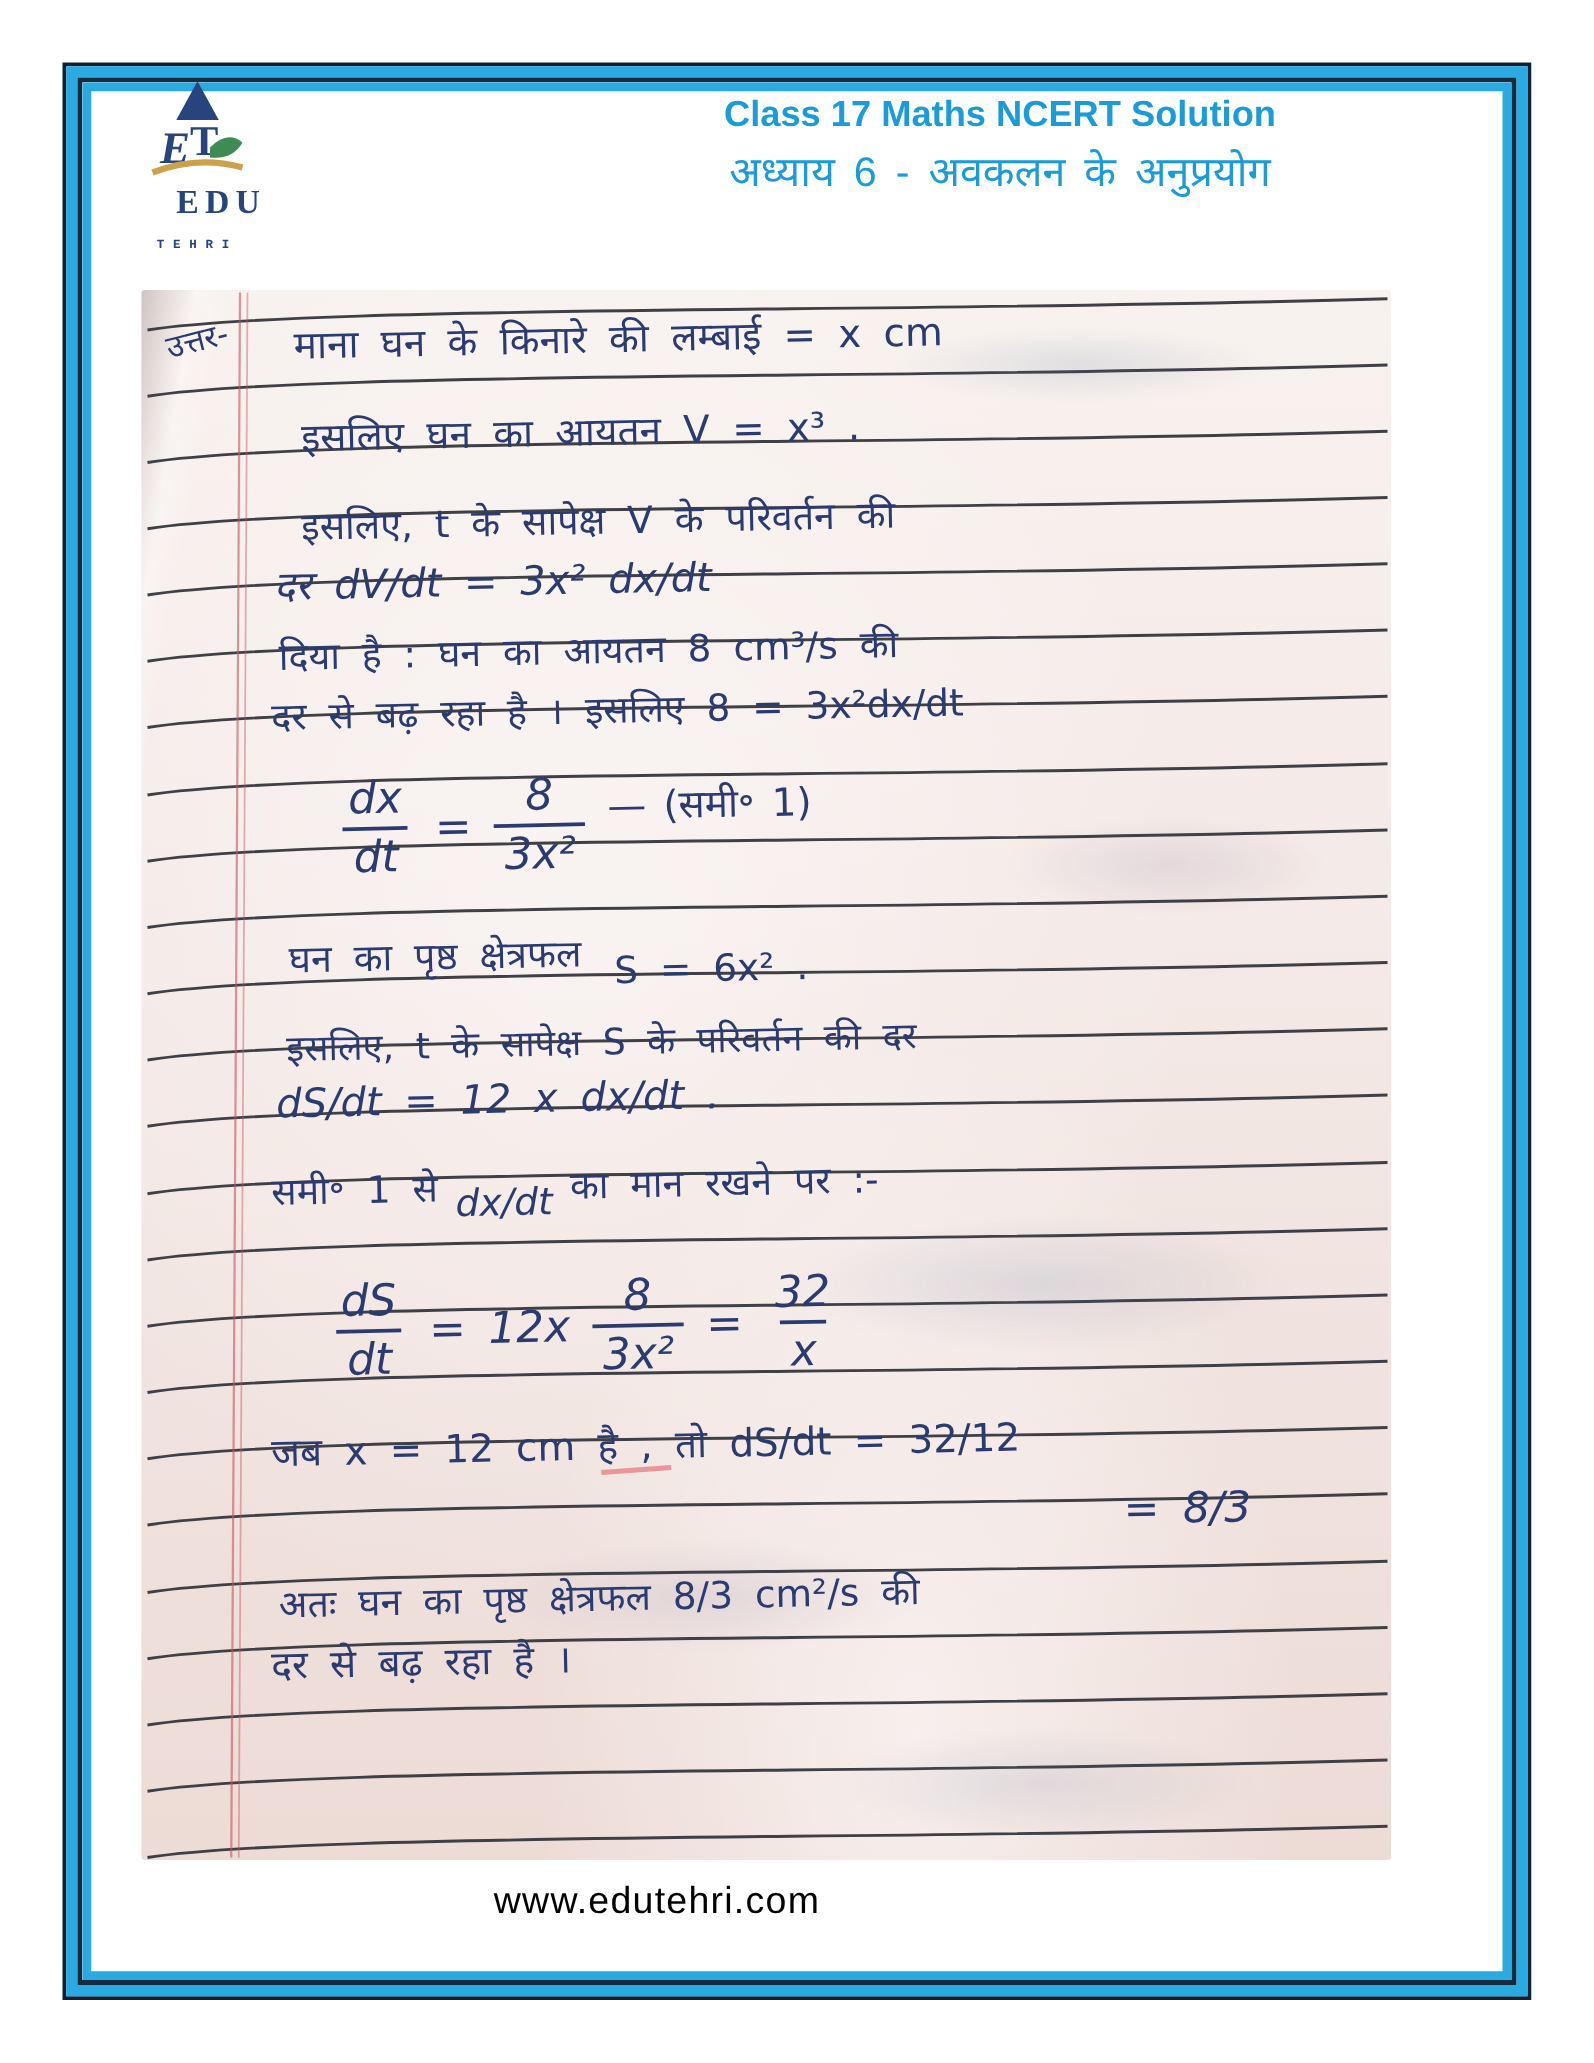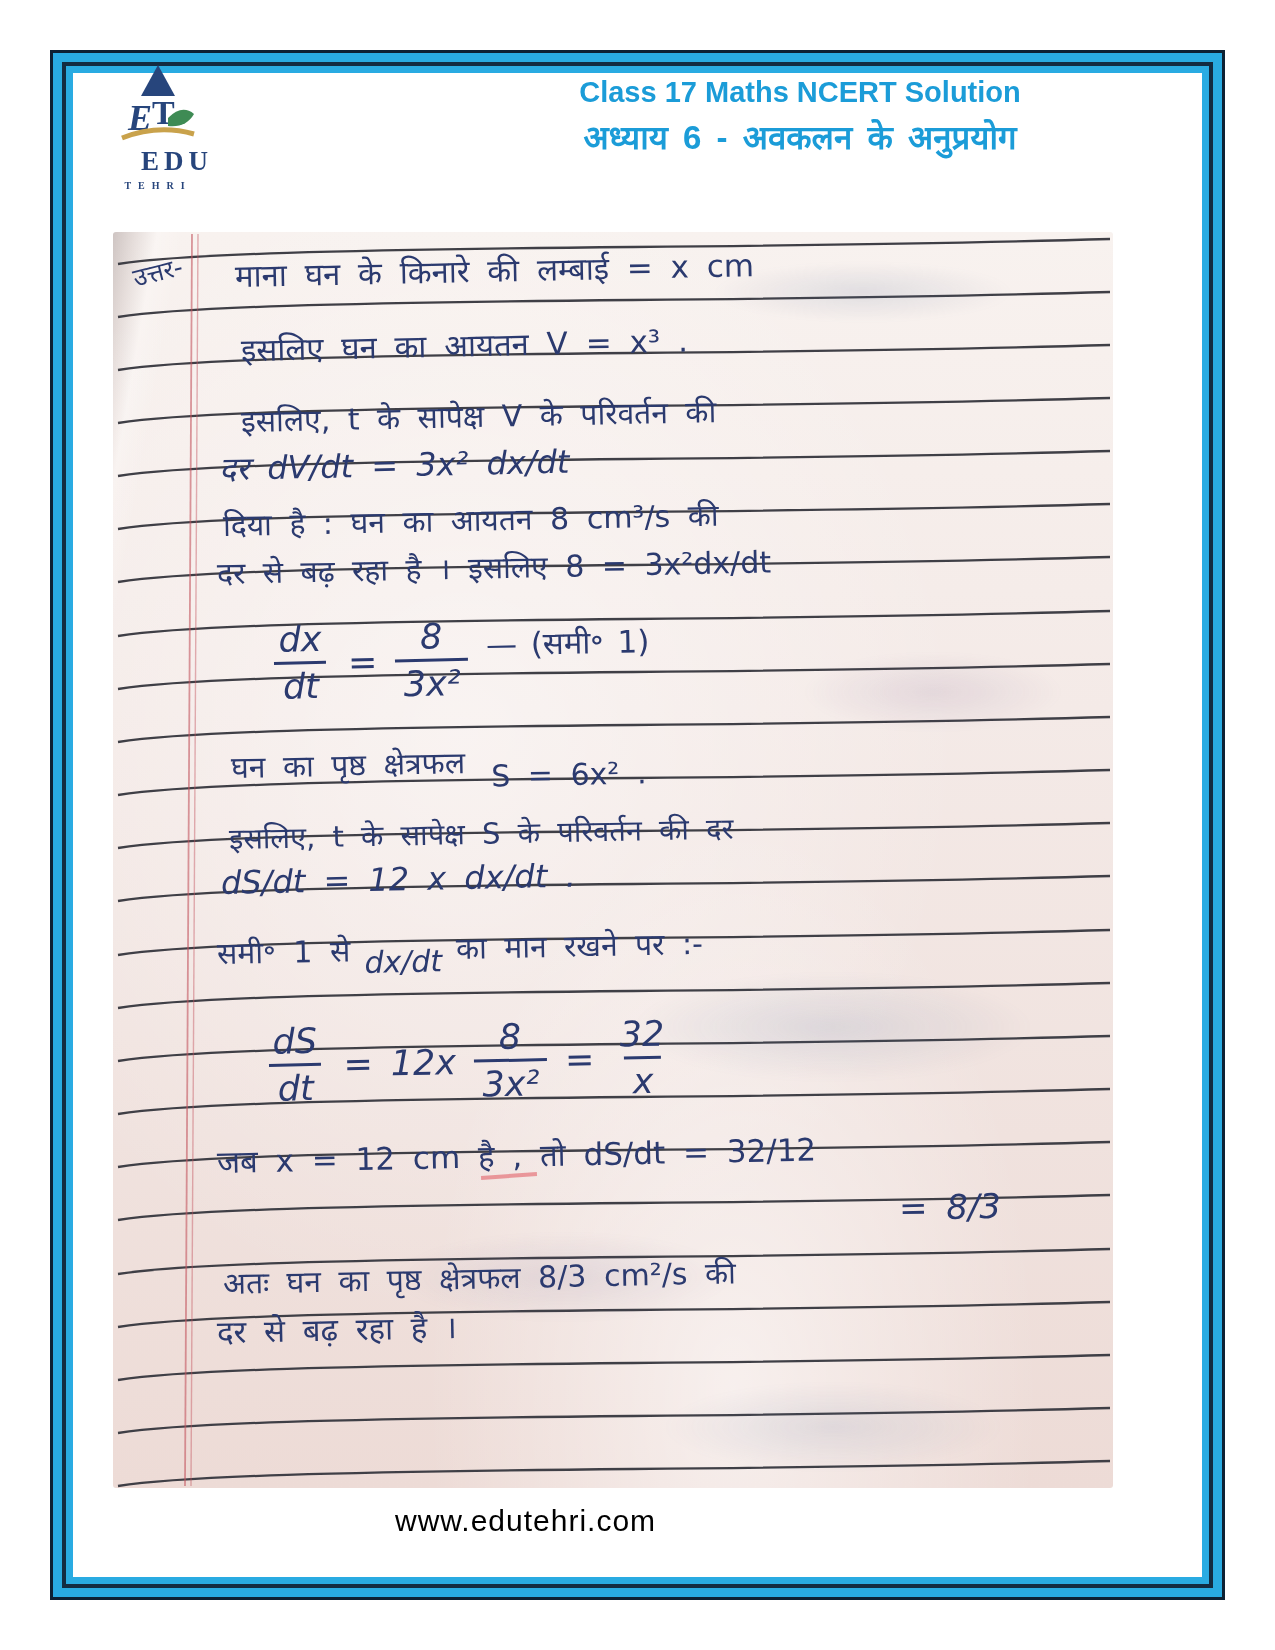--- a/index.html
+++ b/index.html
@@ -15,26 +15,26 @@
     border:3px solid #0d2133;}
   .frame-c1{width:100%;height:100%;border:9px solid var(--cyan);}
   .frame-n2{width:100%;height:100%;border:4px solid var(--navy);}
   .frame-c2{width:100%;height:100%;border:7px solid var(--cyan);background:#fff;}
 
   
   .logo{position:absolute;left:103px;top:64px;width:110px;text-align:center;}
   .logo svg{display:block;margin:0 auto;}
   .logo-edu{font-family:"Liberation Serif",serif;font-weight:bold;font-size:27px;
     color:#27457c;letter-spacing:5px;line-height:1;text-align:right;}
-  .logo-tehri{font-family:Liberation Serif, serif;font-weight:bold;font-size:10px;
-    color:#27457c;letter-spacing:7px;margin-top:5px;}
+  .logo-tehri{font-family:Liberation Mono, monospace;font-weight:bold;font-size:10px;
+    color:#27457c;letter-spacing:7px;margin-top:16px;}
   .hdr-title{position:absolute;left:450px;top:76px;width:700px;text-align:center;
     font-size:29px;font-weight:bold;color:var(--hdr);}
   .hdr-sub{position:absolute;left:450px;top:114px;width:700px;text-align:center;
-    font-size:33px;font-weight:bold;color:var(--hdr);word-spacing:6px;}
+    font-size:33px;font-weight:normal;color:var(--hdr);word-spacing:6px;}
 
   
   .photo{position:absolute;left:113px;top:232px;width:1000px;height:1256px;border-radius:3px;
     background:
       radial-gradient(ellipse at 62% 92%, rgba(255,255,255,.55), rgba(255,255,255,0) 35%),
       radial-gradient(ellipse at 35% 40%, rgba(255,255,255,.45), rgba(255,255,255,0) 55%),
       linear-gradient(100deg, rgba(110,92,92,.30) 0px, rgba(120,100,100,.14) 22px, rgba(255,255,255,.25) 44px, rgba(255,255,255,0) 70px),
       linear-gradient(180deg,#f8f2ef 0%,#f4eae7 38%,#f0e2de 72%,#eddbd6 100%);
     overflow:hidden;}
   .photo svg{position:absolute;left:0;top:0;}

